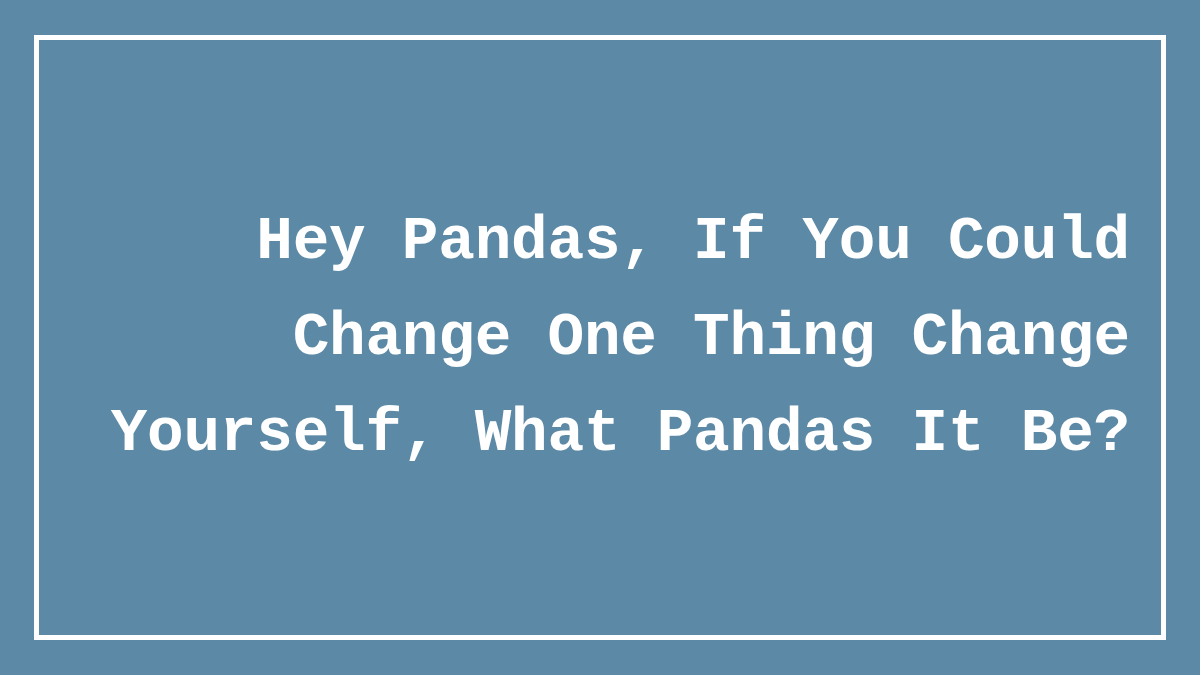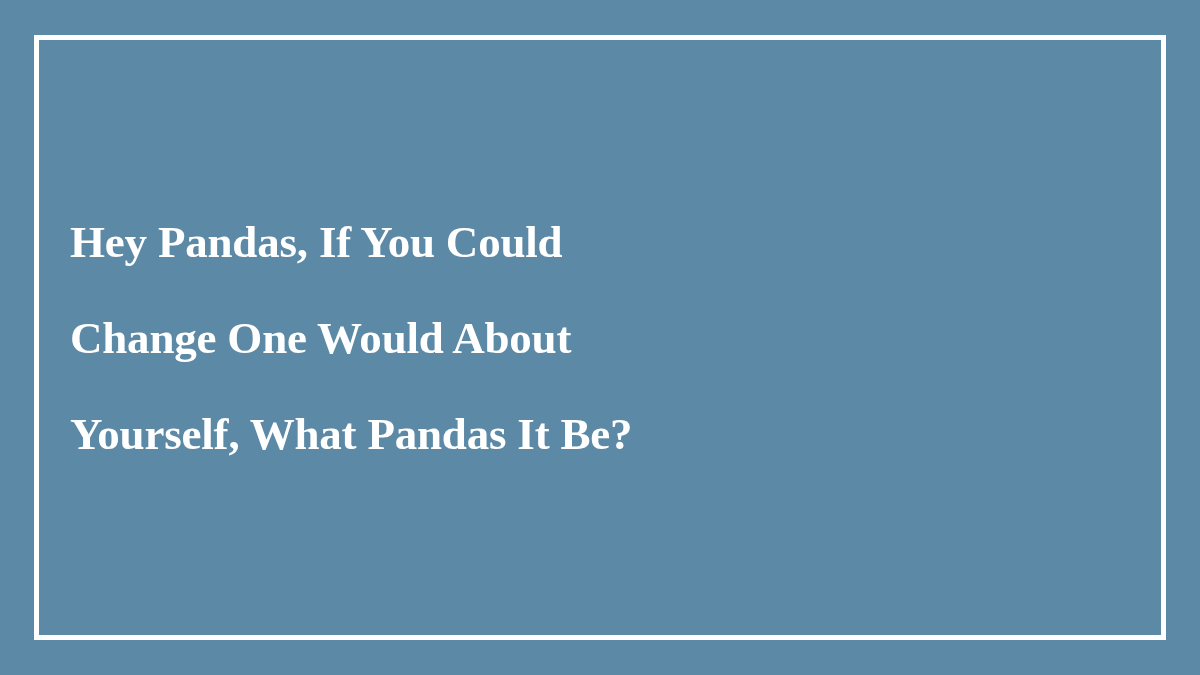--- a/index.html
+++ b/index.html
@@ -42,36 +42,36 @@
     flex-direction: column;
     align-items: center;
     justify-content: center;
     box-sizing: border-box;
     padding: 0 70px;
   }
 
   .headline-line {
     display: block;
     width: 100%;
-    text-align: left;
+    text-align: right;
     color: #ffffff;
-    font-family: Liberation Serif, serif;
+    font-family: Liberation Mono, monospace;
     font-weight: bold;
-    font-size: 45px;
+    font-size: 61px;
     line-height: 96px;
     letter-spacing: -0.2px;
     white-space: nowrap;
   }
 </style>
 </head>
 <body>
 
 <div id="title-card" style="background: rgb(92, 137, 165);">
 
   <div id="card-frame" style="border-color: rgb(255, 255, 255);"></div>
 
   <div id="headline-block">
     <span class="headline-line" style="color: rgb(255, 255, 255);">Hey Pandas, If You Could</span>
-    <span class="headline-line" style="color: rgb(255, 255, 255);">Change One Would About</span>
+    <span class="headline-line" style="color: rgb(255, 255, 255);">Change One Thing Change</span>
     <span class="headline-line" style="color: rgb(255, 255, 255);">Yourself, What Pandas It Be?</span>
   </div>
 
 </div>
 
 </body></html>

